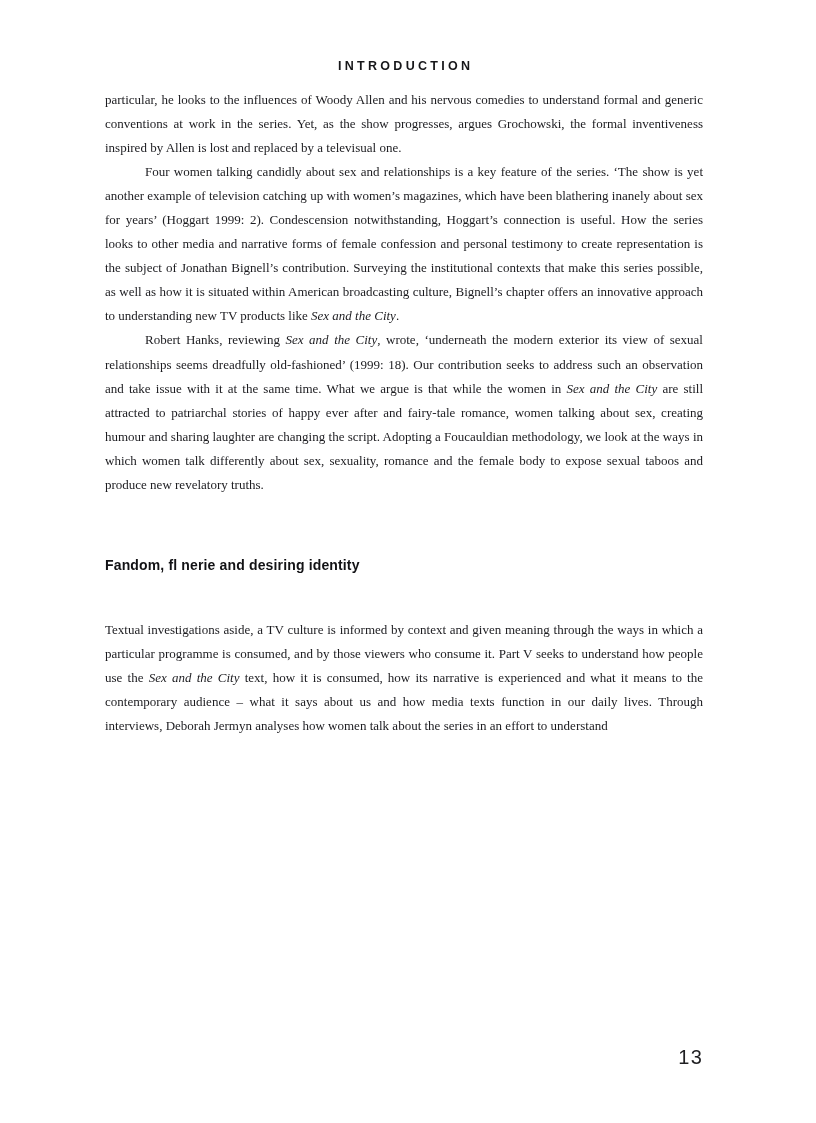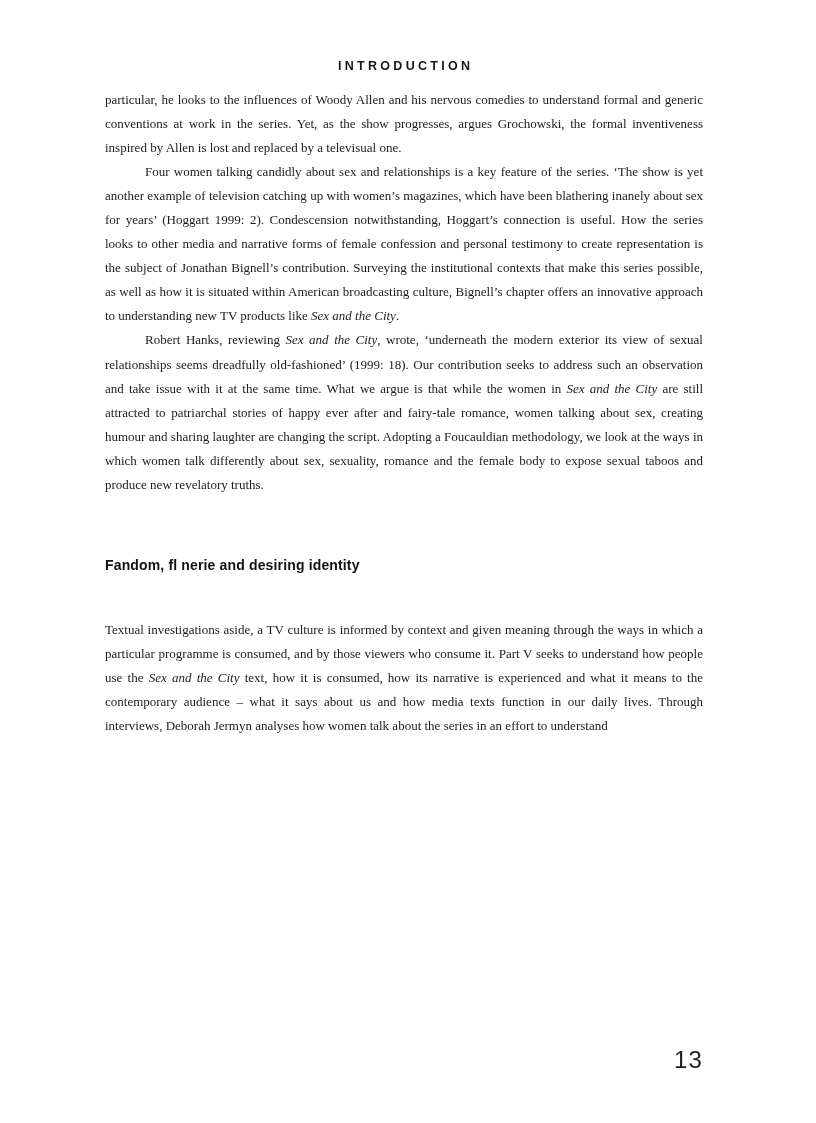--- a/index.html
+++ b/index.html
@@ -82,21 +82,21 @@
   .heading-gap-bottom { height: 41px; }
 
   
   .folio {
     position: absolute;
     top: 1046px;
     left: 603px;
     width: 100px;
     text-align: right;
     font-family: "Liberation Sans", "DejaVu Sans", sans-serif;
-    font-size: 24px;
+    font-size: 20px;
     letter-spacing: 1.2px;
     color: #1f1f22;
   }
 </style>
 </head>
 <body>
 
 <div class="page">
 
   <div class="running-head">INTRODUCTION</div>

